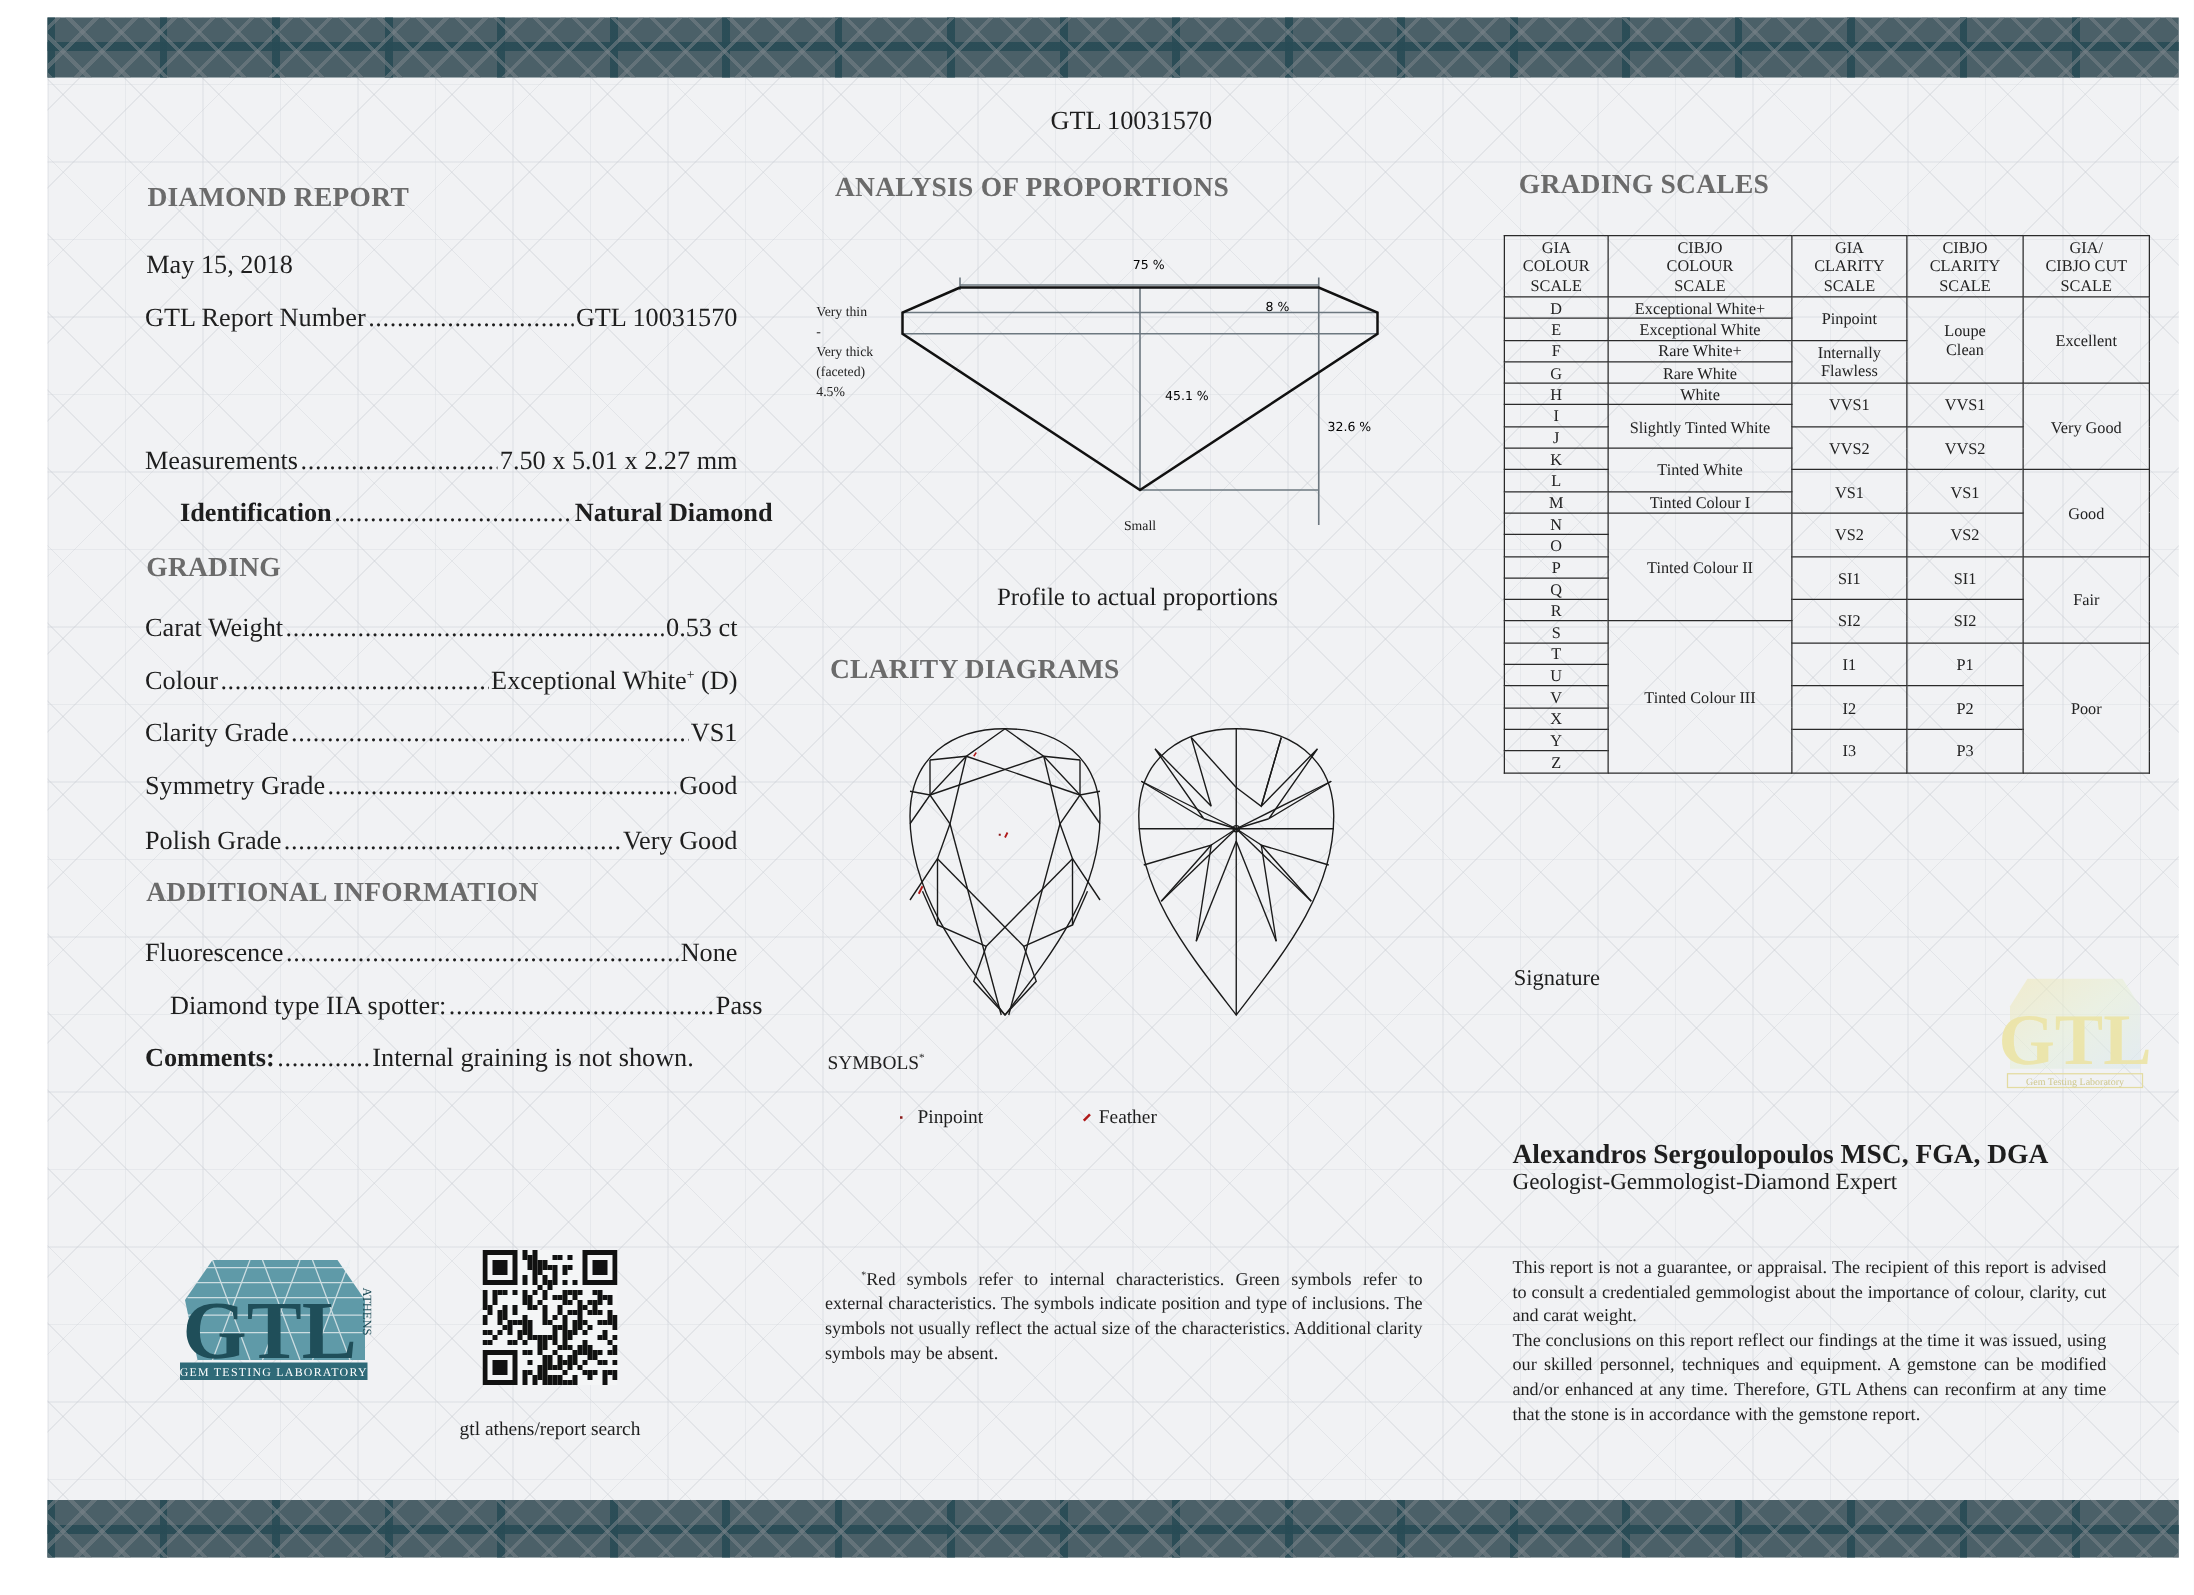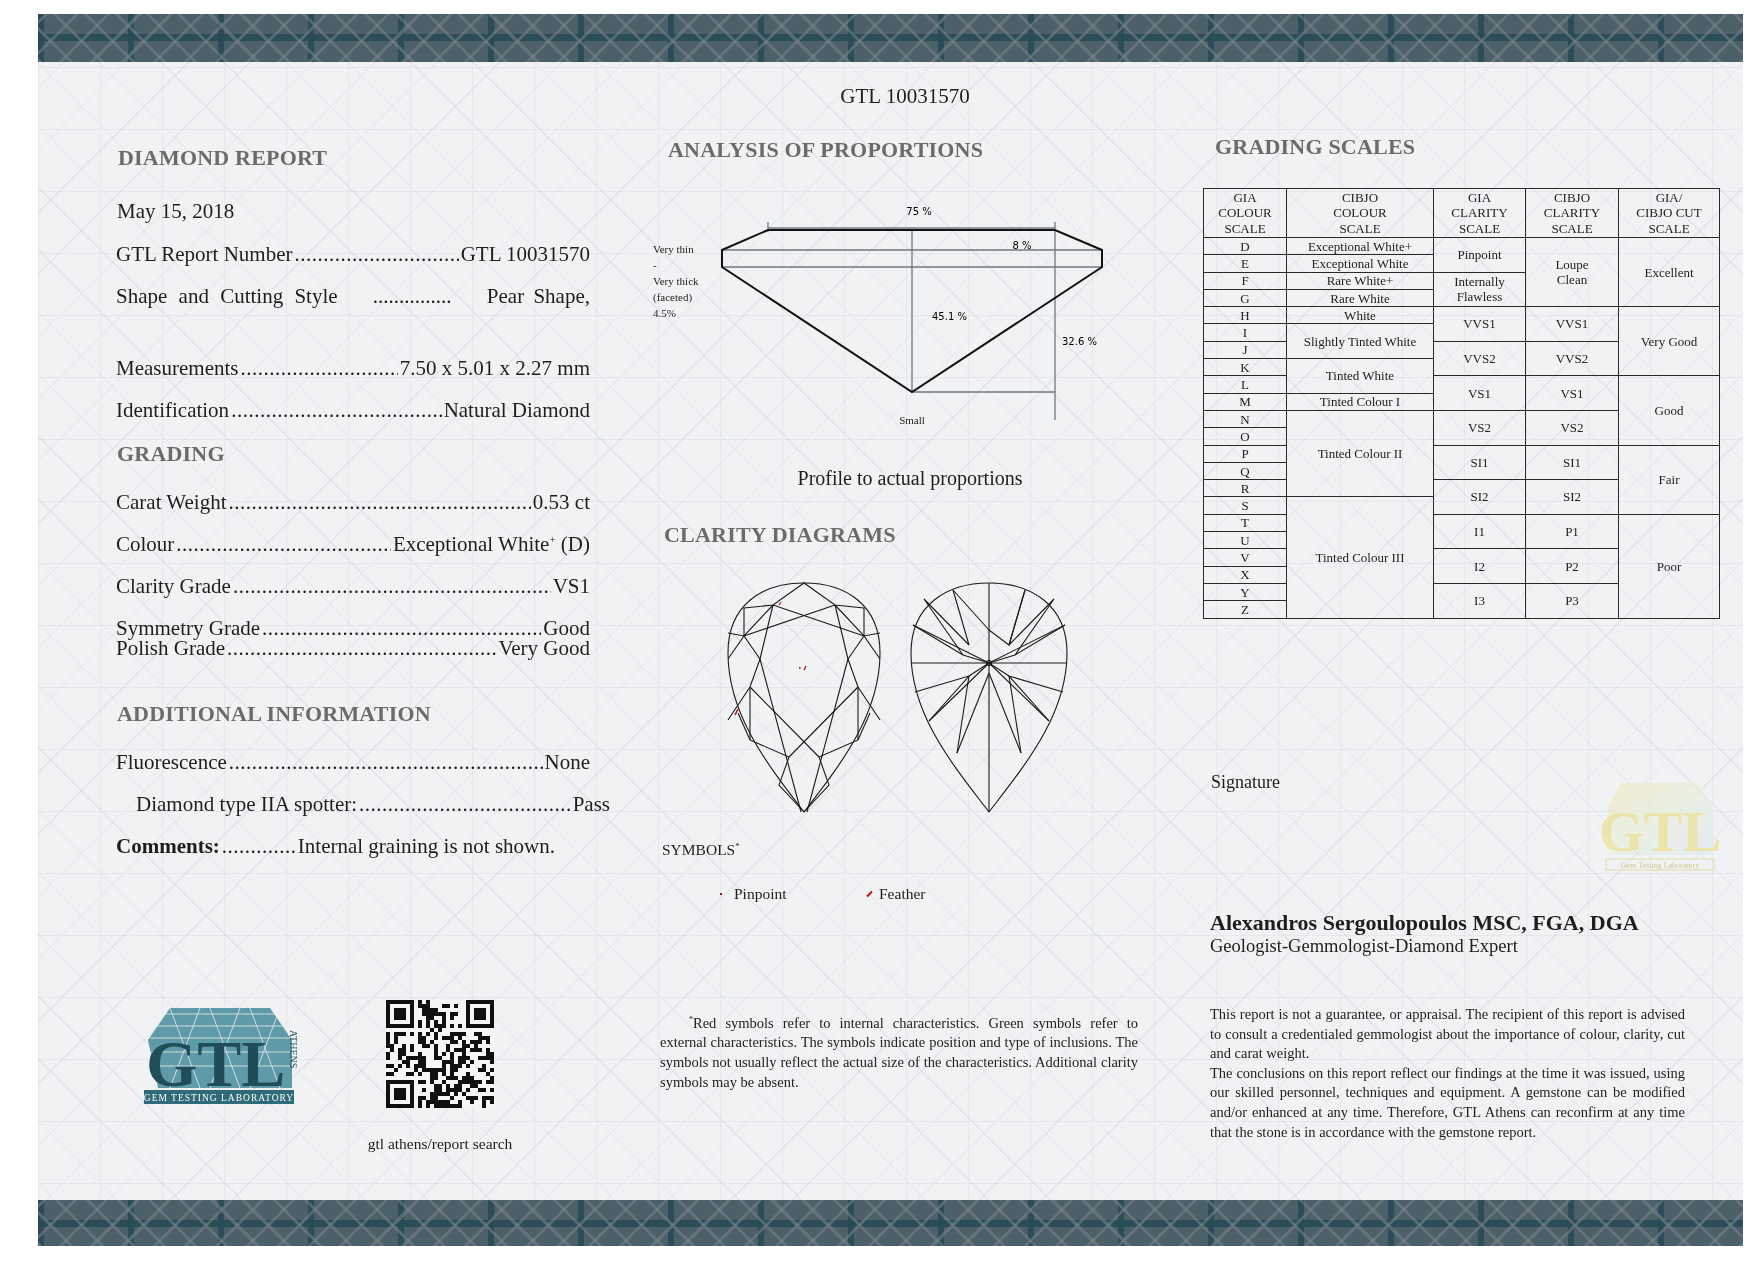--- a/index.html
+++ b/index.html
@@ -36,21 +36,21 @@
     font-size: 22px; letter-spacing: 0.2px;
   }
   .row {
     position: absolute; left: 116px; width: 474px;
     display: flex; align-items: baseline; font-size: 21px; white-space: nowrap;
   }
   .row .lbl { flex: 0 0 auto; }
   .row .dots { flex: 1 1 auto; overflow: hidden; margin: 0 2px; }
   .row .dots::after { content: "................................................................................................................................................"; letter-spacing: 0.5px; }
   .row .val { flex: 0 0 auto; }
-  .row.bold { font-weight: normal; }
+  .row.bold { font-weight: bold; margin-left: 28px; }
   .justify-row { position: absolute; left: 116px; width: 474px; font-size: 21px; }
   .justify-row .line1 { display: flex; justify-content: space-between; }
   .proto-label { font-family: "DejaVu Sans", sans-serif; font-size: 10px; color: #333; }
 
   table.scales {
     position: absolute; left: 1203px; top: 188px; border-collapse: collapse;
     font-family: "Liberation Serif", serif; font-size: 13px; color: #222;
   }
   table.scales td, table.scales th {
     border: 1.3px solid #2a2a2a; text-align: center; padding: 0; font-weight: normal;
@@ -75,25 +75,20 @@
 <div class="abs h-sec" style="left:118px; top:145px;">DIAMOND REPORT</div>
 <div class="abs" style="left:117px; top:199px; font-size:21px;">May 15, 2018</div>
 
 <div class="row" style="top:242px;">
   <span class="lbl">GTL Report Number</span>
   <span class="dots"></span>
   <span class="val">GTL 10031570</span>
 </div>
 
 <div class="justify-row" style="top:284px;">
-  <div class="line1">
-    <span style="word-spacing:6px;">Shape and Cutting Style</span>
-    <span>...............</span>
-    <span style="word-spacing:4px;">Pear Shape,</span>
-  </div>
 </div>
 
 <div class="row" style="top:356px;">
   <span class="lbl">Measurements</span>
   <span class="dots"></span>
   <span class="val">7.50 x 5.01 x 2.27 mm</span>
 </div>
 
 <div class="row bold" style="top:398px;">
   <span class="lbl">Identification</span>
@@ -116,21 +111,21 @@
 <div class="row" style="top:574px;">
   <span class="lbl">Clarity Grade</span>
   <span class="dots"></span>
   <span class="val">VS1</span>
 </div>
 <div class="row" style="top:616px;">
   <span class="lbl">Symmetry Grade</span>
   <span class="dots"></span>
   <span class="val">Good</span>
 </div>
-<div class="row" style="top:636px;">
+<div class="row" style="top:660px;">
   <span class="lbl">Polish Grade</span>
   <span class="dots"></span>
   <span class="val">Very Good</span>
 </div>
 
 <div class="abs h-sec" style="left:117px; top:701px;">ADDITIONAL INFORMATION</div>
 
 <div class="row" style="top:750px;">
   <span class="lbl">Fluorescence</span>
   <span class="dots"></span>

